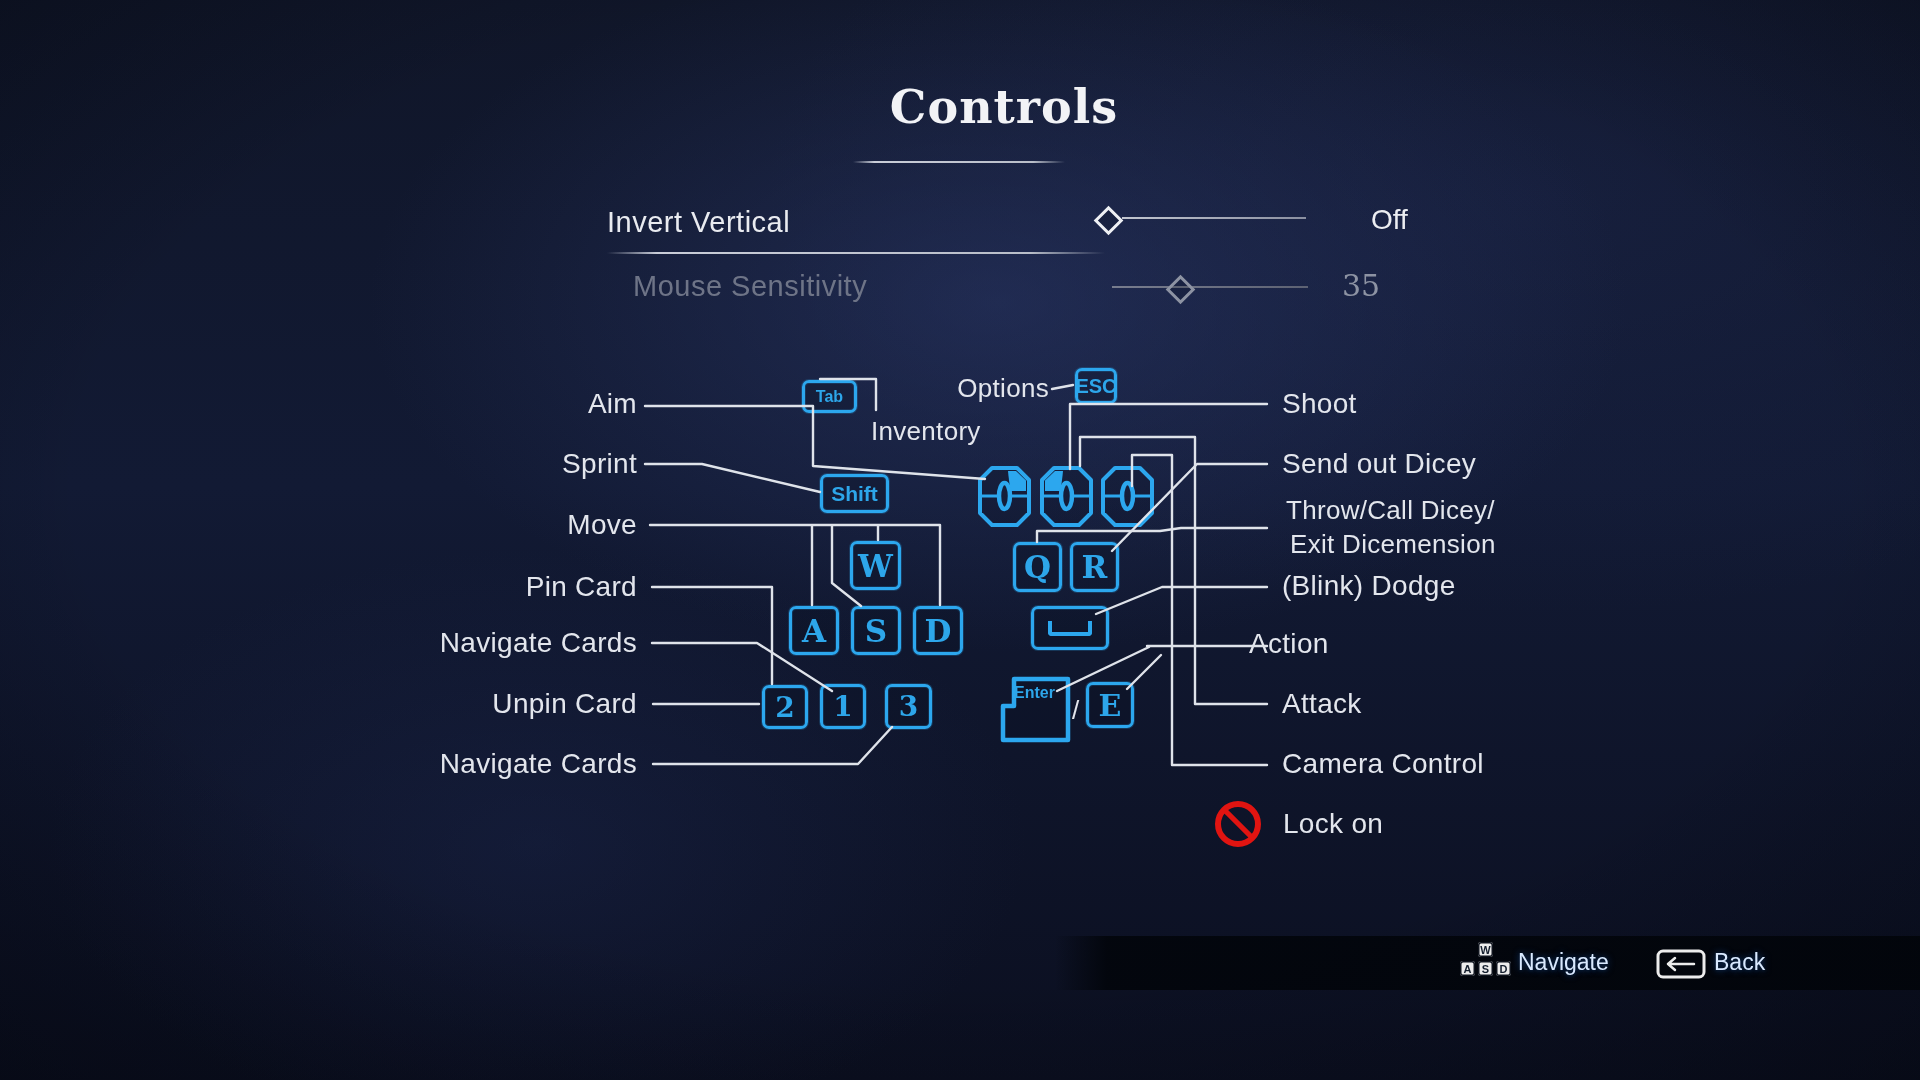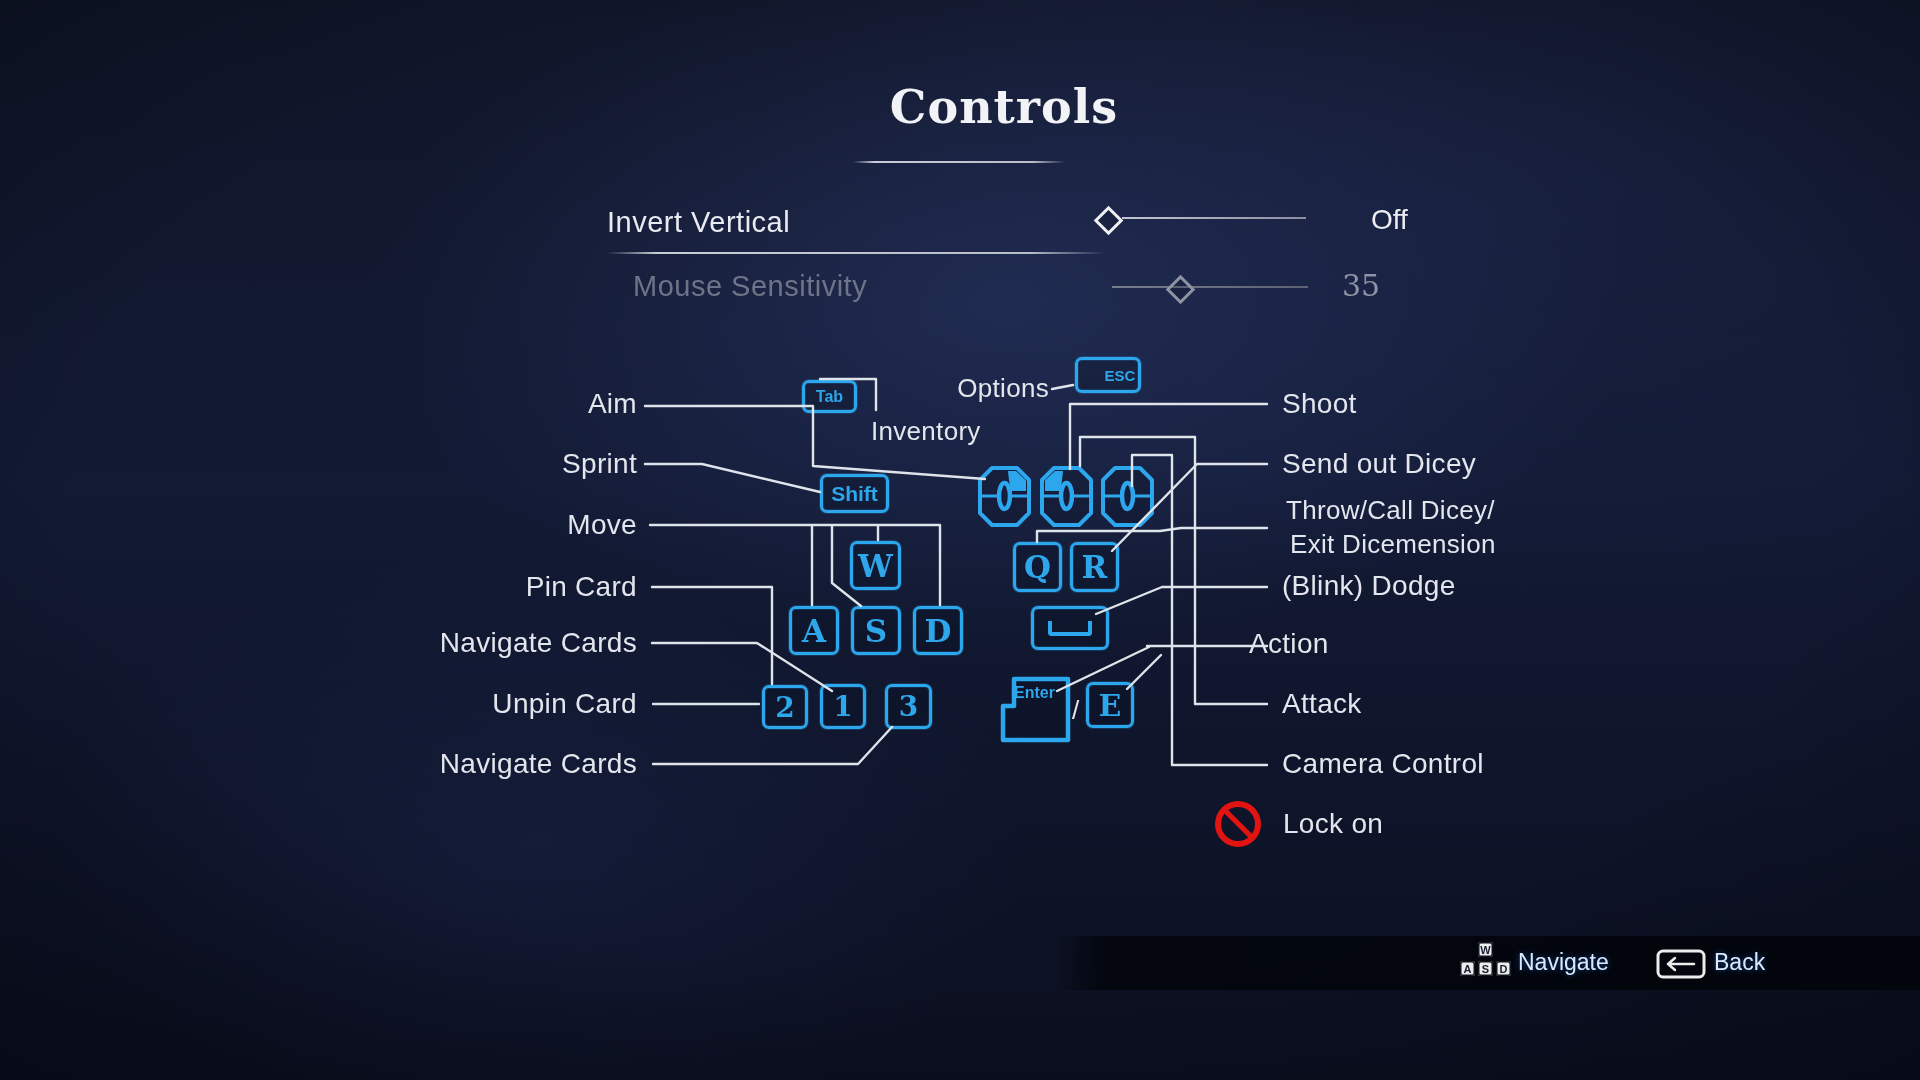--- a/index.html
+++ b/index.html
@@ -92,21 +92,21 @@
   <div class="abs lbl" style="left:1249px;top:627px;">Action</div>
   <div class="abs lbl" style="left:1282px;top:687px;">Attack</div>
   <div class="abs lbl" style="left:1282px;top:747px;">Camera Control</div>
   <div class="abs lbl" style="left:1283px;top:807px;">Lock on</div>
 
   <div class="abs noicon" style="left:1215px;top:801px;">
     <div class="slash"></div>
   </div>
 
   <div class="abs key sans" style="left:763px;top:380px;width:49px;height:27px;font-size:16px;margin-left:39px;">Tab</div>
-  <div class="abs key sans" style="left:1075px;top:357px;width:36px;height:30px;font-size:15px;padding-left:24px;">ESC</div>
+  <div class="abs key sans" style="left:1075px;top:368px;width:36px;height:30px;font-size:20px;">ESC</div>
   <div class="abs key sans" style="left:820px;top:474px;width:63px;height:33px;font-size:21px;">Shift</div>
 
   <div class="abs key" style="left:850px;top:541px;width:45px;height:43px;font-size:31px;">W</div>
   <div class="abs key" style="left:789px;top:606px;width:44px;height:43px;font-size:31px;">A</div>
   <div class="abs key" style="left:851px;top:606px;width:44px;height:43px;font-size:31px;">S</div>
   <div class="abs key" style="left:913px;top:606px;width:44px;height:43px;font-size:31px;">D</div>
 
   <div class="abs key" style="left:1013px;top:542px;width:43px;height:44px;font-size:31px;">Q</div>
   <div class="abs key" style="left:1070px;top:542px;width:43px;height:44px;font-size:31px;">R</div>
 

